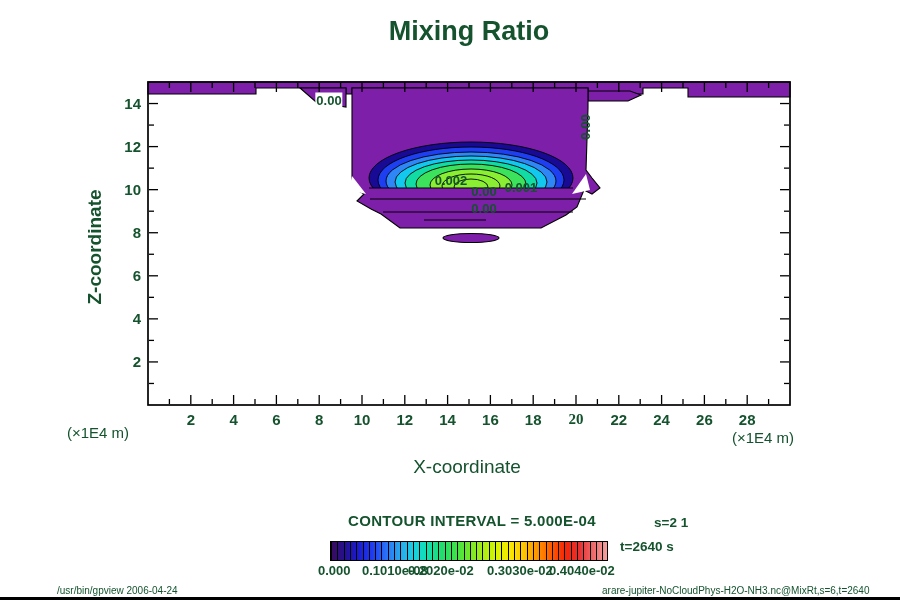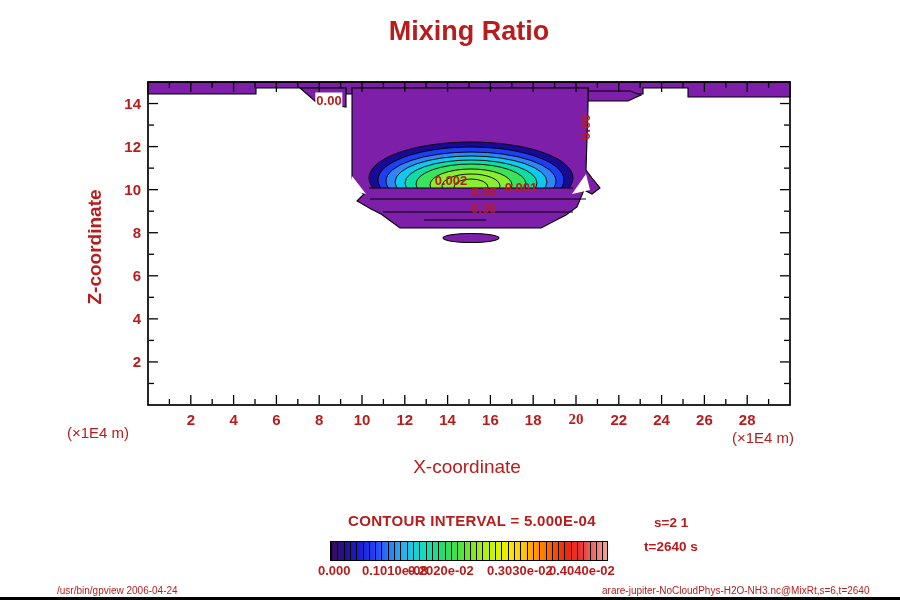--- a/index.html
+++ b/index.html
@@ -1,36 +1,36 @@
 <!DOCTYPE html>
 <html><head>
 <meta charset="utf-8">
 <style>
   html,body{margin:0;padding:0;background:#ffffff;}
   #stage{position:relative;width:900px;height:600px;background:#fff;overflow:hidden;
-         font-family:"Liberation Sans","DejaVu Sans",sans-serif;color:#b91c1c;}
+         font-family:"Liberation Sans","DejaVu Sans",sans-serif;color:#14532d;}
   .abs{position:absolute;}
   #title{top:16px;left:469px;transform:translateX(-50%);font-size:27px;font-weight:bold;white-space:nowrap;}
   #xlabel{top:456px;left:467px;transform:translateX(-50%);font-size:19px;font-weight:normal;}
   #ylabel{top:247px;left:95px;transform:translate(-50%,-50%) rotate(-90deg);font-size:19px;font-weight:bold;white-space:nowrap;}
   .unit{font-size:15px;font-weight:normal;white-space:nowrap;}
   #unit-left{top:424px;left:52px;width:92px;text-align:center;}
   #unit-right{top:429px;left:706px;width:88px;text-align:right;}
   .tickx{position:absolute;top:411px;transform:translateX(-50%);font-size:15px;font-weight:bold;}
   .ticky{position:absolute;width:36px;text-align:right;font-size:15px;font-weight:bold;}
   .clabel{position:absolute;font-size:13px;font-weight:bold;transform:translate(-50%,-50%);white-space:nowrap;}
   #cl-band{background:#fff;padding:0 1px;}
   #cl-right{transform:translate(-50%,-50%) rotate(-90deg);}
   #contour-interval{top:512px;left:472px;transform:translateX(-50%);font-size:15px;font-weight:bold;letter-spacing:.3px;white-space:nowrap;}
   #colorbar{top:541px;left:330px;width:278px;height:20px;border:1.6px solid #000;box-sizing:border-box;}
   #colorbar-seps{position:absolute;inset:0;
      background:repeating-linear-gradient(to right,#000 0 1px,transparent 1px 6.31px);}
   .cbl{position:absolute;top:563px;font-size:13px;font-weight:bold;white-space:nowrap;}
   #legend-s{top:515px;left:654px;font-size:13.5px;font-weight:bold;}
-  #legend-t{top:539px;left:644px;font-size:13.5px;font-weight:bold;}
+  #legend-t{top:539px;left:620px;font-size:13.5px;font-weight:bold;}
   .footer{font-size:10px;white-space:nowrap;}
   #footer-left{top:585px;left:57px;}
   #footer-right{top:585px;left:602px;width:246px;}
   #bottom-rule{top:597px;left:0;width:900px;height:2.5px;background:#000;}
 </style>
 </head>
 <body>
 
 <div id="stage">
 

